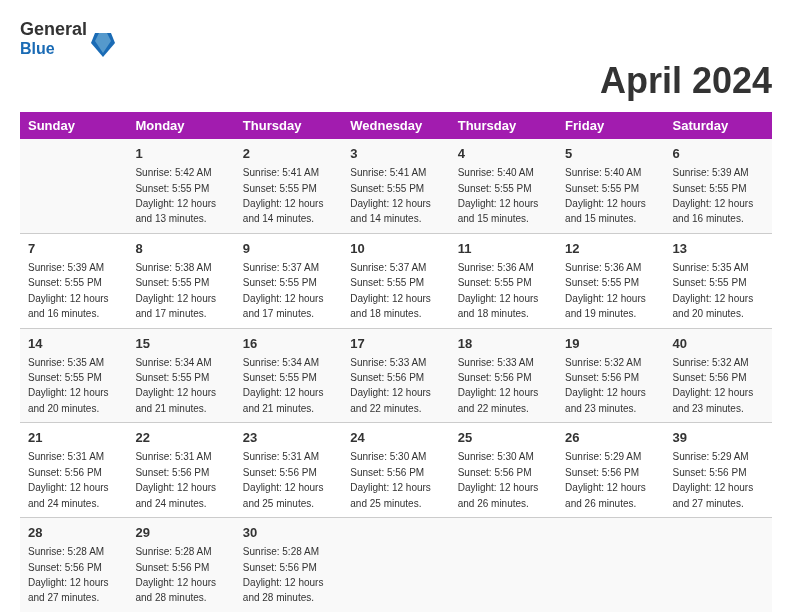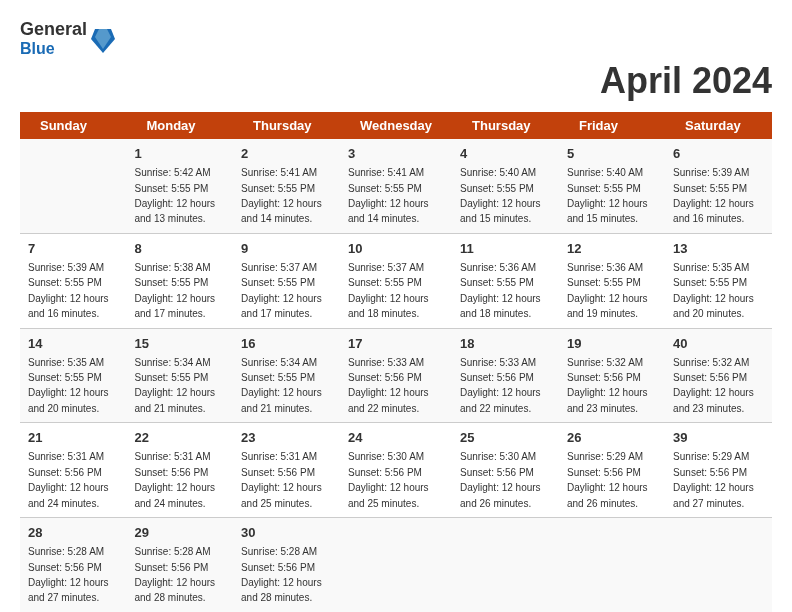--- a/index.html
+++ b/index.html
@@ -11,21 +11,21 @@
       padding: 20px;
     }
     .header-area {
       display: flex;
       justify-content: space-between;
       align-items: flex-start;
       margin-bottom: 10px;
     }
     .logo {
       display: flex;
-      align-items: center;
+      align-items: flex-end;
     }
     .logo-text {
       display: flex;
       flex-direction: column;
       line-height: 1.1;
     }
     .logo-general {
       font-size: 18px;
       font-weight: bold;
       color: #333;
@@ -53,24 +53,24 @@
     .location-title {
       font-size: 16px;
       color: #555;
     }
     table {
       width: 100%;
       border-collapse: collapse;
       font-size: 11px;
     }
     thead tr th {
-      background-color: #c2410c;
+      background-color: #a21caf;
       color: white;
       text-align: left;
-      padding: 6px 20px;
+      padding: 6px 8px;
       font-size: 13px;
       font-weight: bold;
     }
     tbody tr {
       border-bottom: 1px solid #ccc;
     }
     tbody tr:nth-child(odd) {
       background-color: #f9f9f9;
     }
     tbody tr:nth-child(even) {

